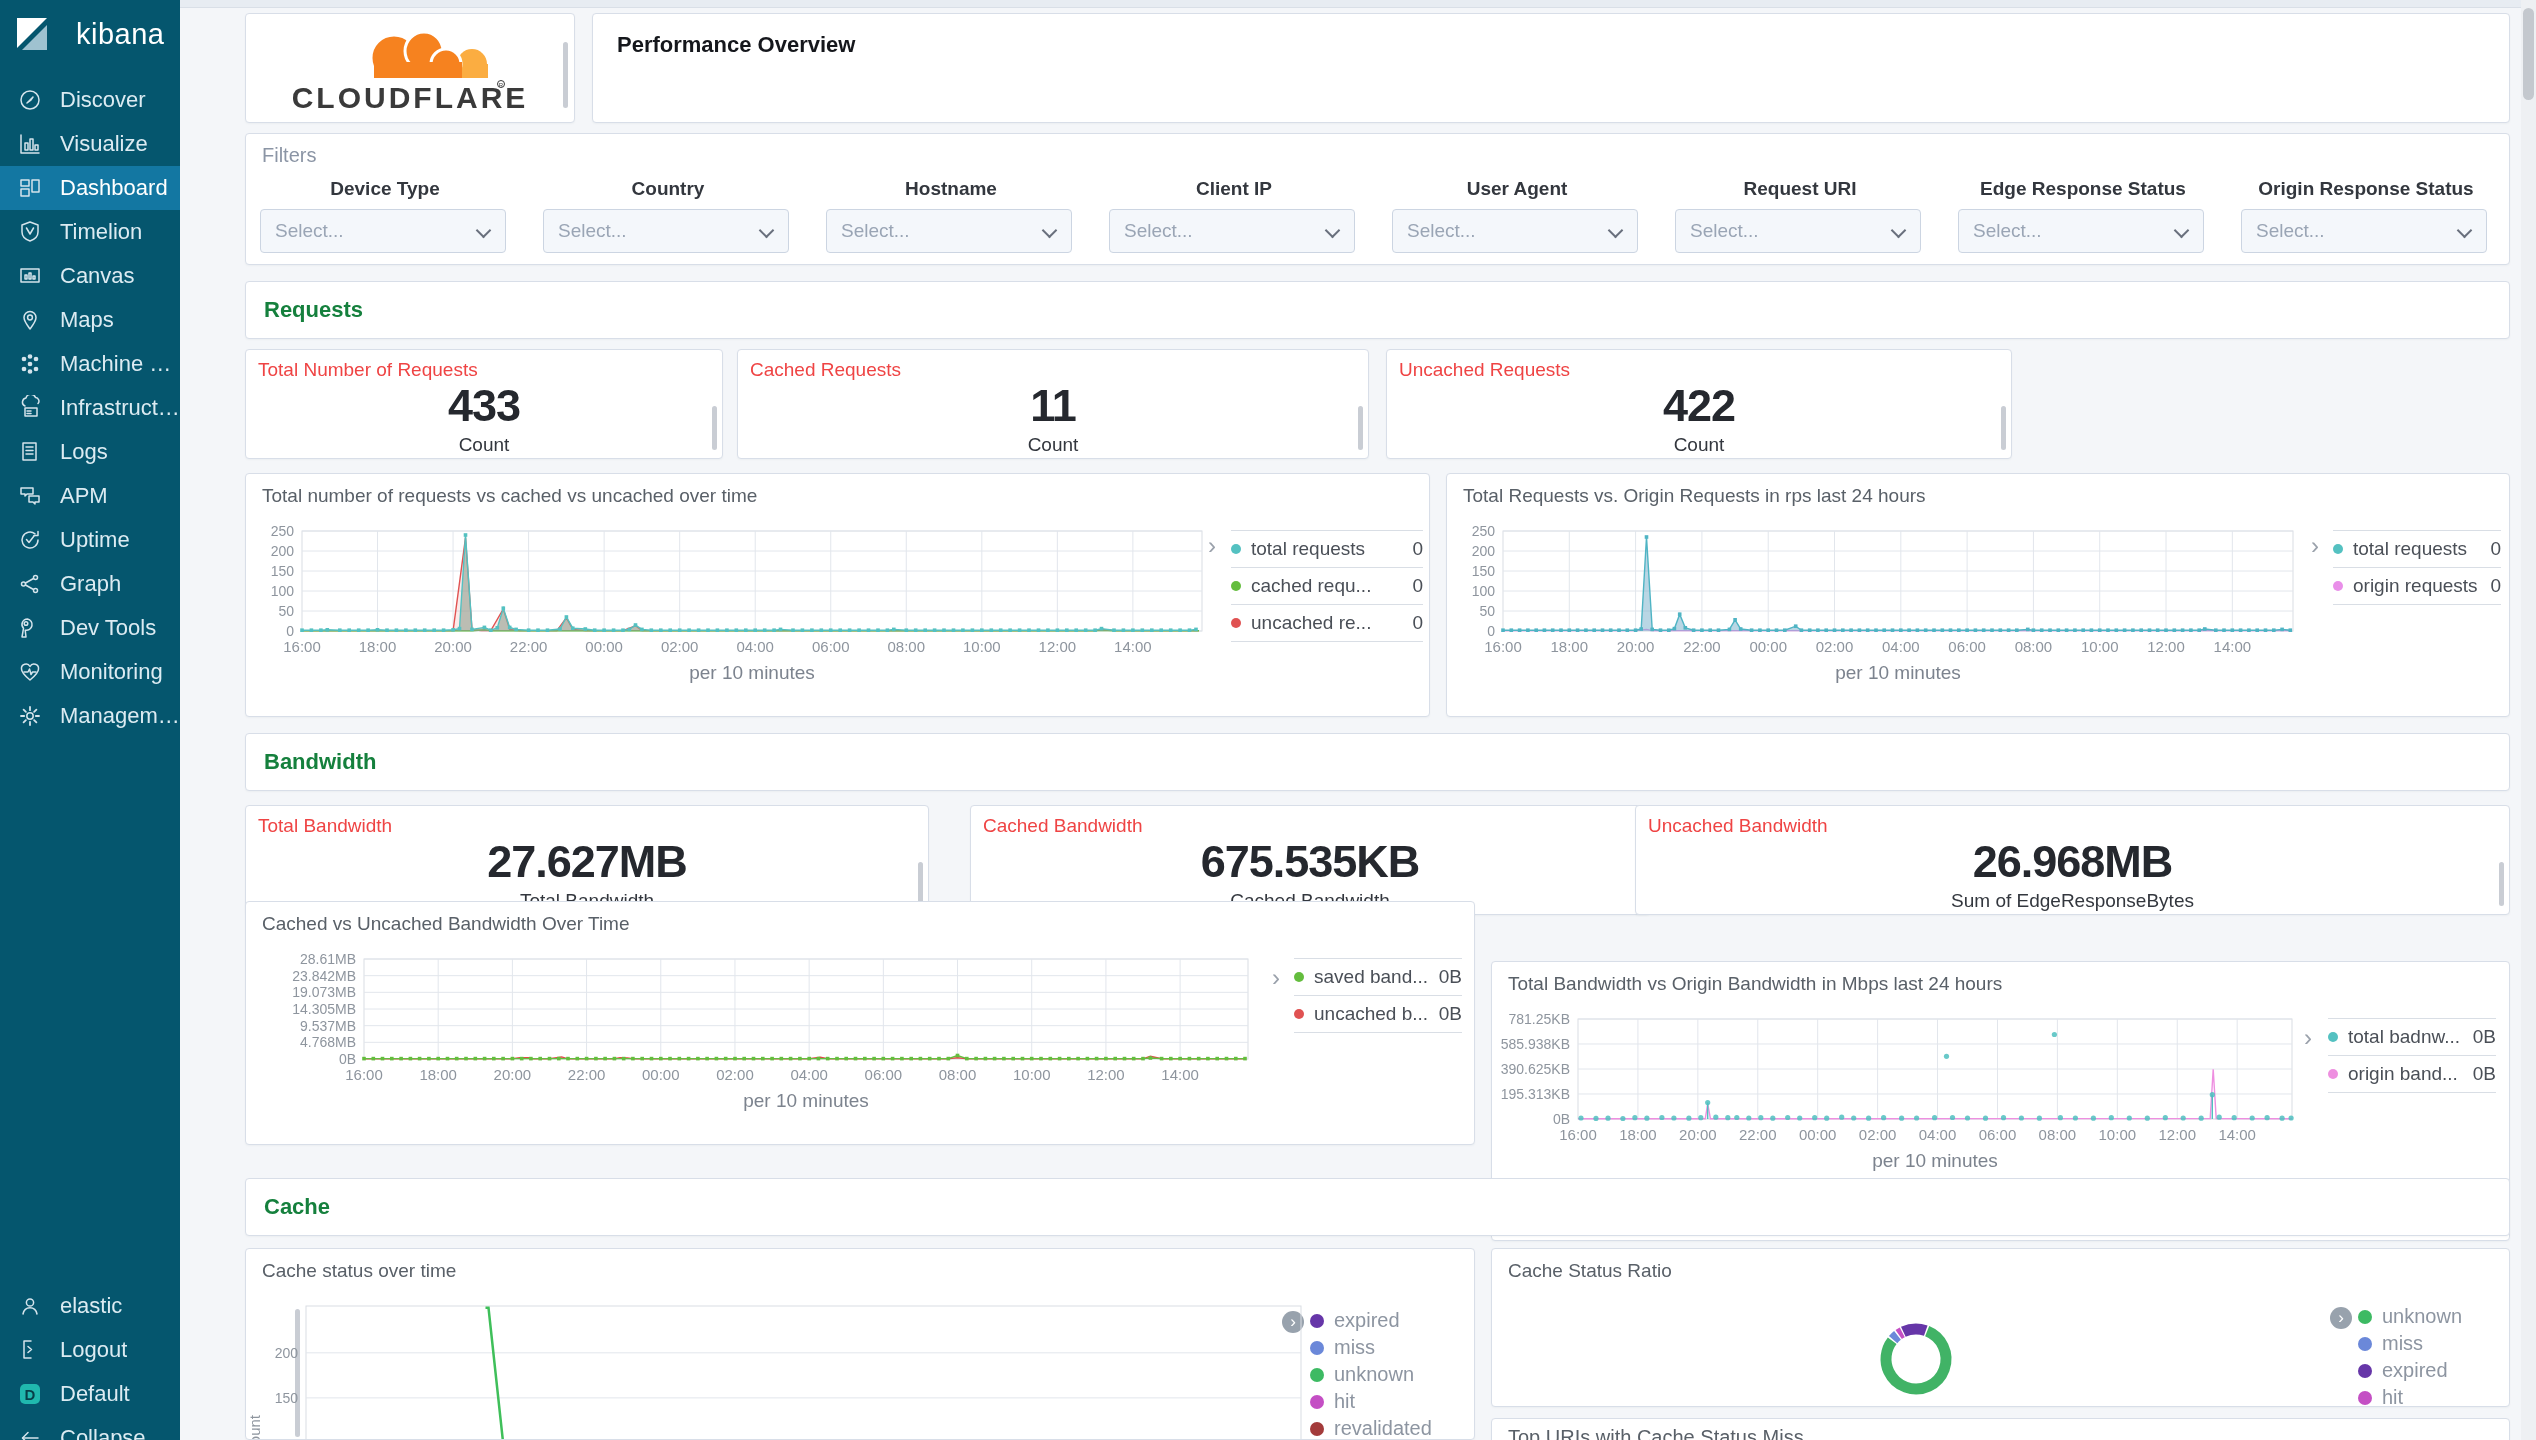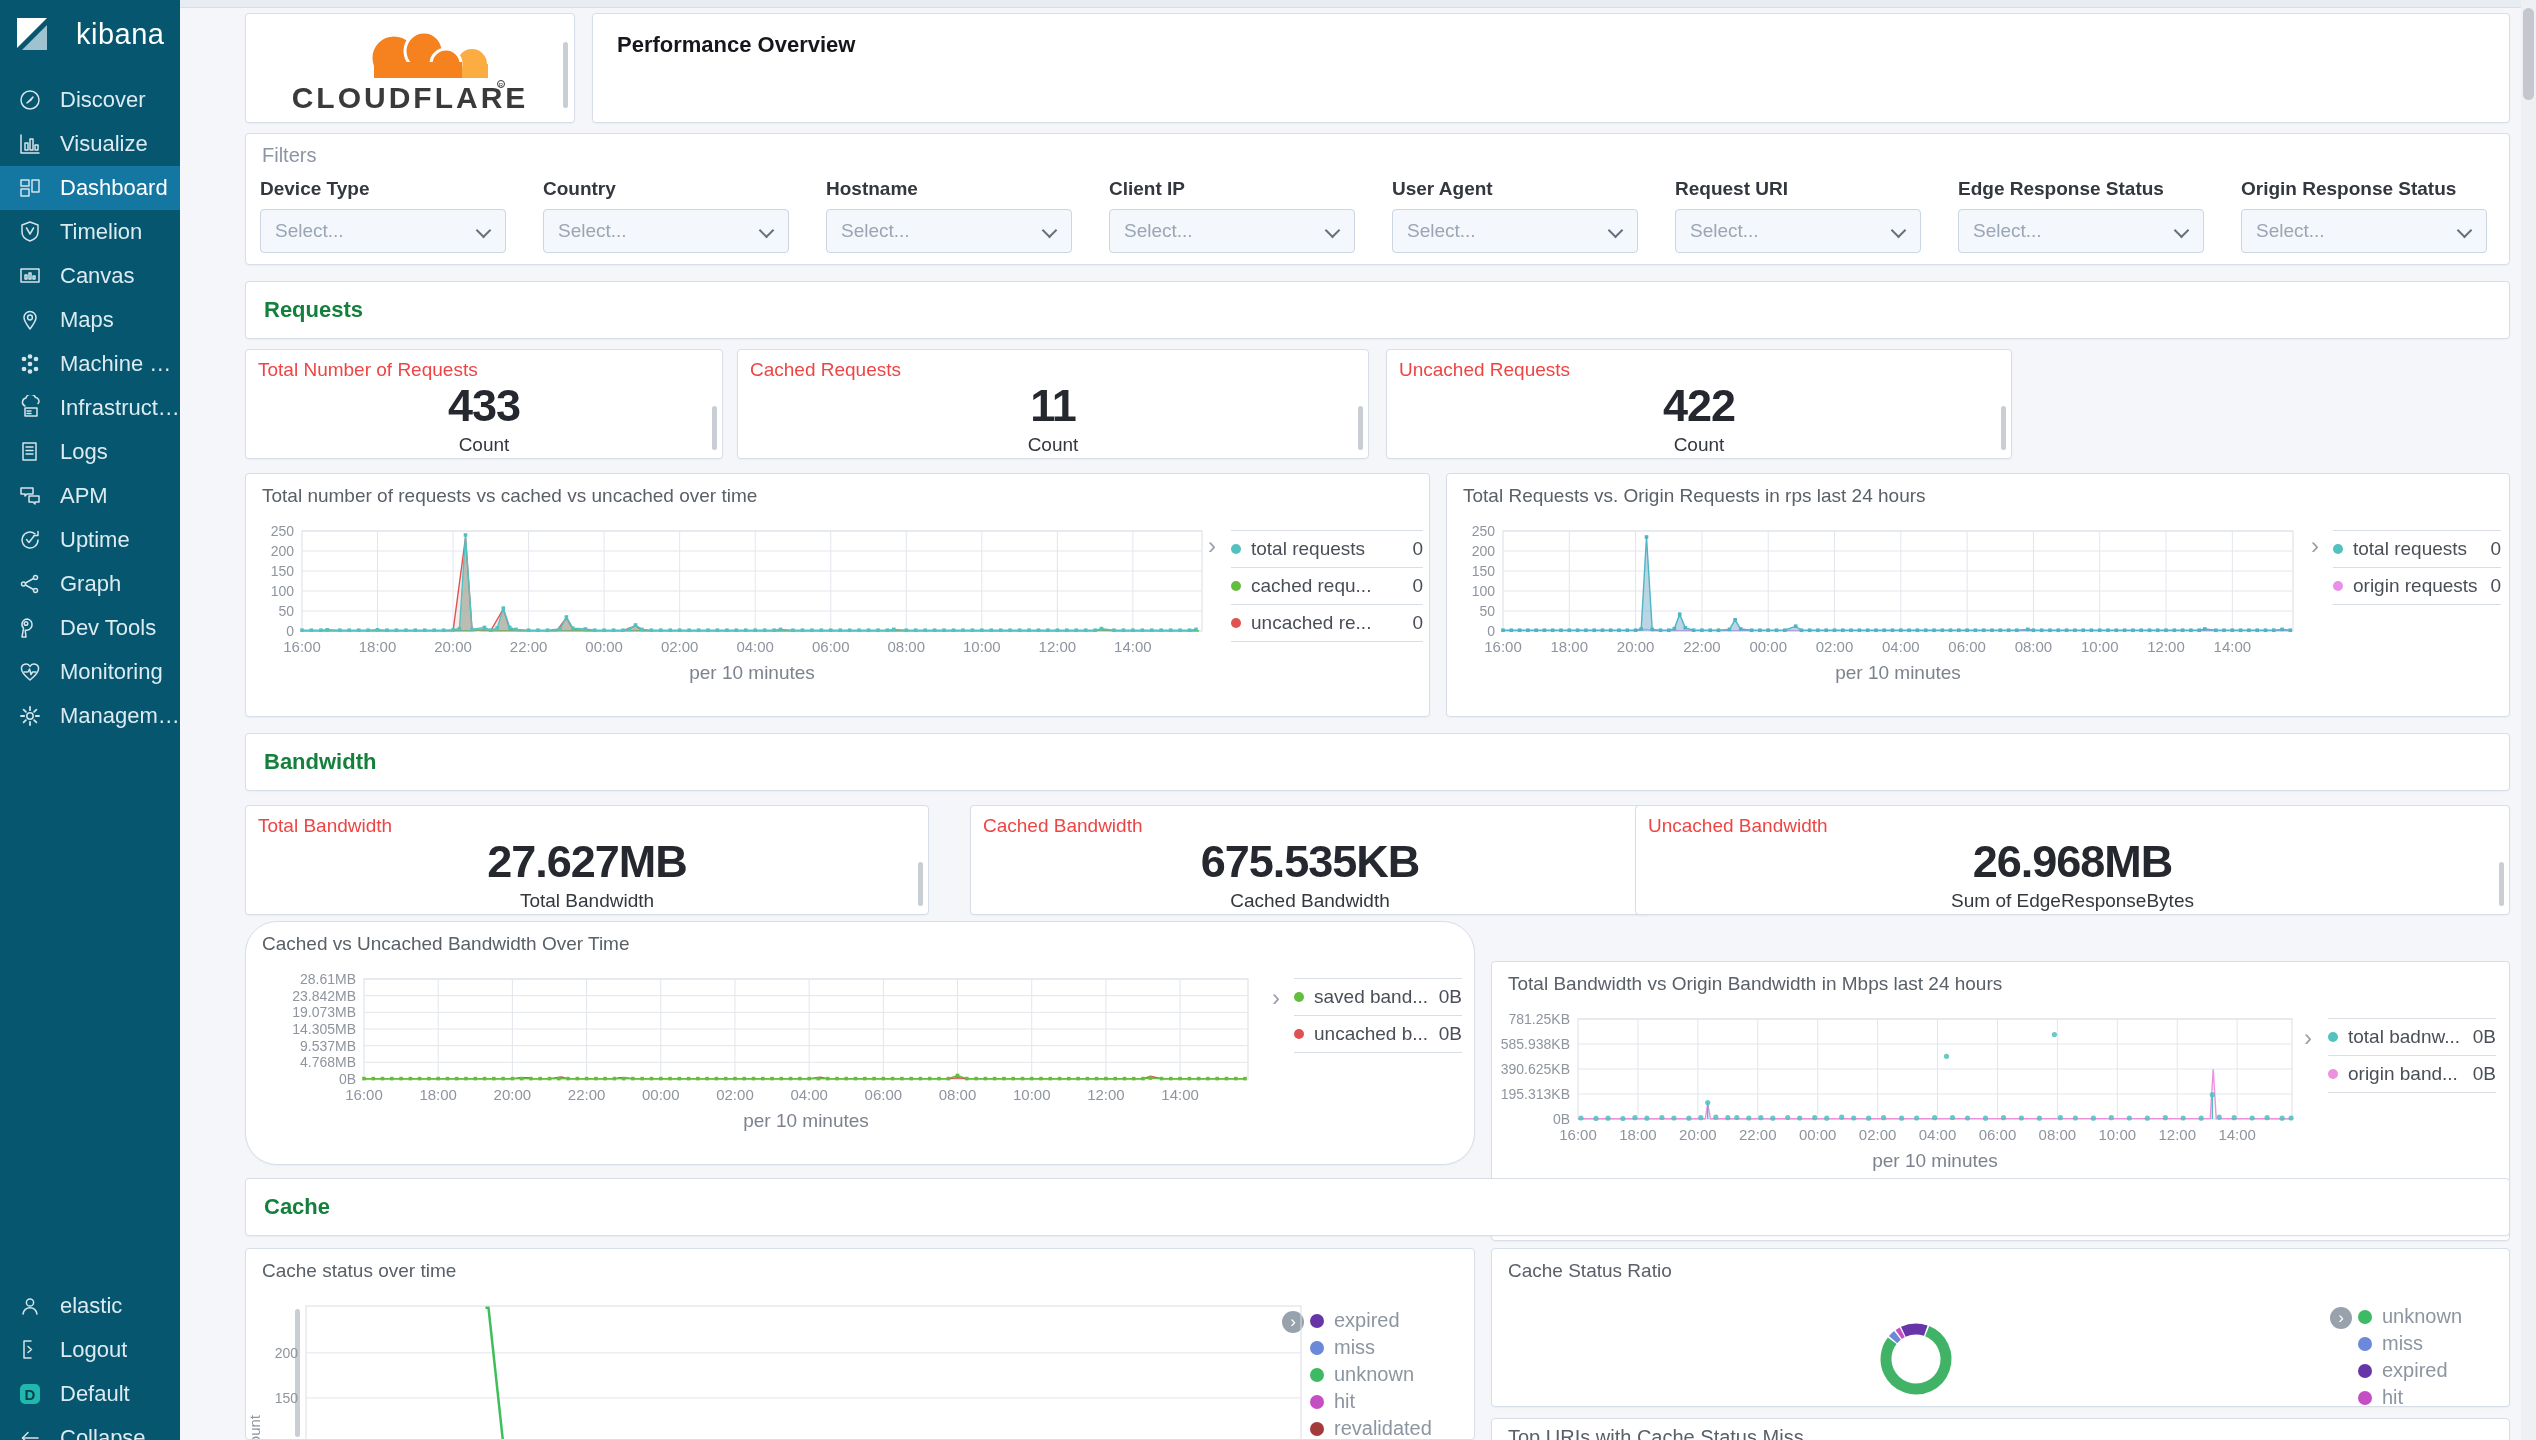--- a/index.html
+++ b/index.html
@@ -29,21 +29,21 @@
 
   
   #p-header h1 { position:absolute; left:24px; top:18px; font-size:22px; font-weight:bold; color:#15171c; }
 
   
   #p-logo svg { position:absolute; left:50%; top:50%; transform:translate(-50%,-50%); }
 
   
   #filters-label { position:absolute; left:16px; top:10px; font-size:20px; color:#8b95a5; }
   .fgroup { position:absolute; top:44px; width:250px; }
-  .flabel { font-size:19px; font-weight:bold; color:#33373e; margin-bottom:9px; }
+  .flabel { font-size:19px; font-weight:bold; color:#33373e; margin-bottom:9px;text-align:center; }
   .fselect { position:relative; width:246px; height:44px; background:#f4f7fb; border:1px solid #ccd5e2; border-radius:4px; cursor:pointer; }
   .fselect .ph { position:absolute; left:14px; top:10px; font-size:19px; color:#9aa5b5; }
   .fselect .chev { position:absolute; right:16px; top:15px; width:11px; height:11px; border-right:2px solid #69707d; border-bottom:2px solid #69707d; transform:rotate(45deg); }
 
   
   .kpi .k-title { position:absolute; left:12px; top:9px; font-size:19px; color:#ef4444; }
   .kpi .k-value { position:absolute; left:0; right:0; top:30px; text-align:center; font-size:45px; font-weight:bold; color:#25282e; letter-spacing:-1px; }
   .kpi .k-label { position:absolute; left:0; right:0; top:84px; text-align:center; font-size:19px; color:#33373e; }
 
   
@@ -728,21 +728,21 @@
       <div class="k-label">Cached Bandwidth</div>
       <div class="pthumb" style="right:5px; top:56px; height:44px;"></div>
     </section>
     <section class="panel kpi" style="left:1455px; top:805px; width:875px; height:110px;">
       <div class="k-title">Uncached Bandwidth</div>
       <div class="k-value">26.968MB</div>
       <div class="k-label">Sum of EdgeResponseBytes</div>
       <div class="pthumb" style="right:5px; top:56px; height:44px;"></div>
     </section>
 
-    <section class="panel chart-panel" style="left:65px; top:921px; width:1230px; height:244px;border-radius:32px;">
+    <section class="panel chart-panel" style="left:65px; top:901px; width:1230px; height:244px;">
       <div class="panel-title">Cached vs Uncached Bandwidth Over Time</div>
       <div class="chart-body"><svg width="1228" height="242">
             <rect x="118" y="57" width="884" height="100" fill="none" stroke="#d9dde3"></rect>
             <text x="118" y="178" text-anchor="middle" font-size="15" fill="#8e959e">16:00</text>
             <line x1="192.19219471254723" y1="57" x2="192.19219471254723" y2="157" stroke="#e2e6ec"></line>
             <text x="192.19219471254723" y="178" text-anchor="middle" font-size="15" fill="#8e959e">18:00</text>
             <line x1="266.38438942509447" y1="57" x2="266.38438942509447" y2="157" stroke="#e2e6ec"></line>
             <text x="266.38438942509447" y="178" text-anchor="middle" font-size="15" fill="#8e959e">20:00</text>
             <line x1="340.57658413764165" y1="57" x2="340.57658413764165" y2="157" stroke="#e2e6ec"></line>
             <text x="340.57658413764165" y="178" text-anchor="middle" font-size="15" fill="#8e959e">22:00</text>

